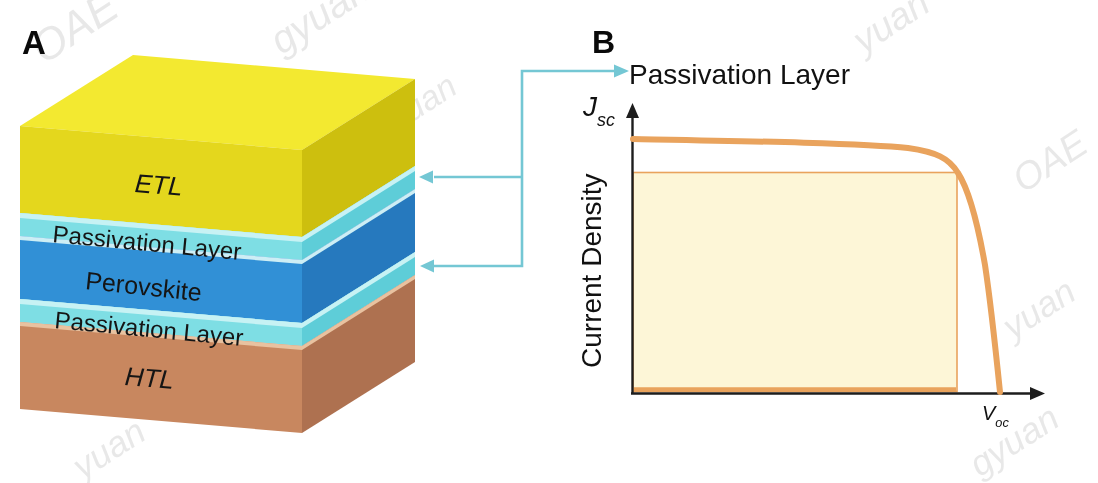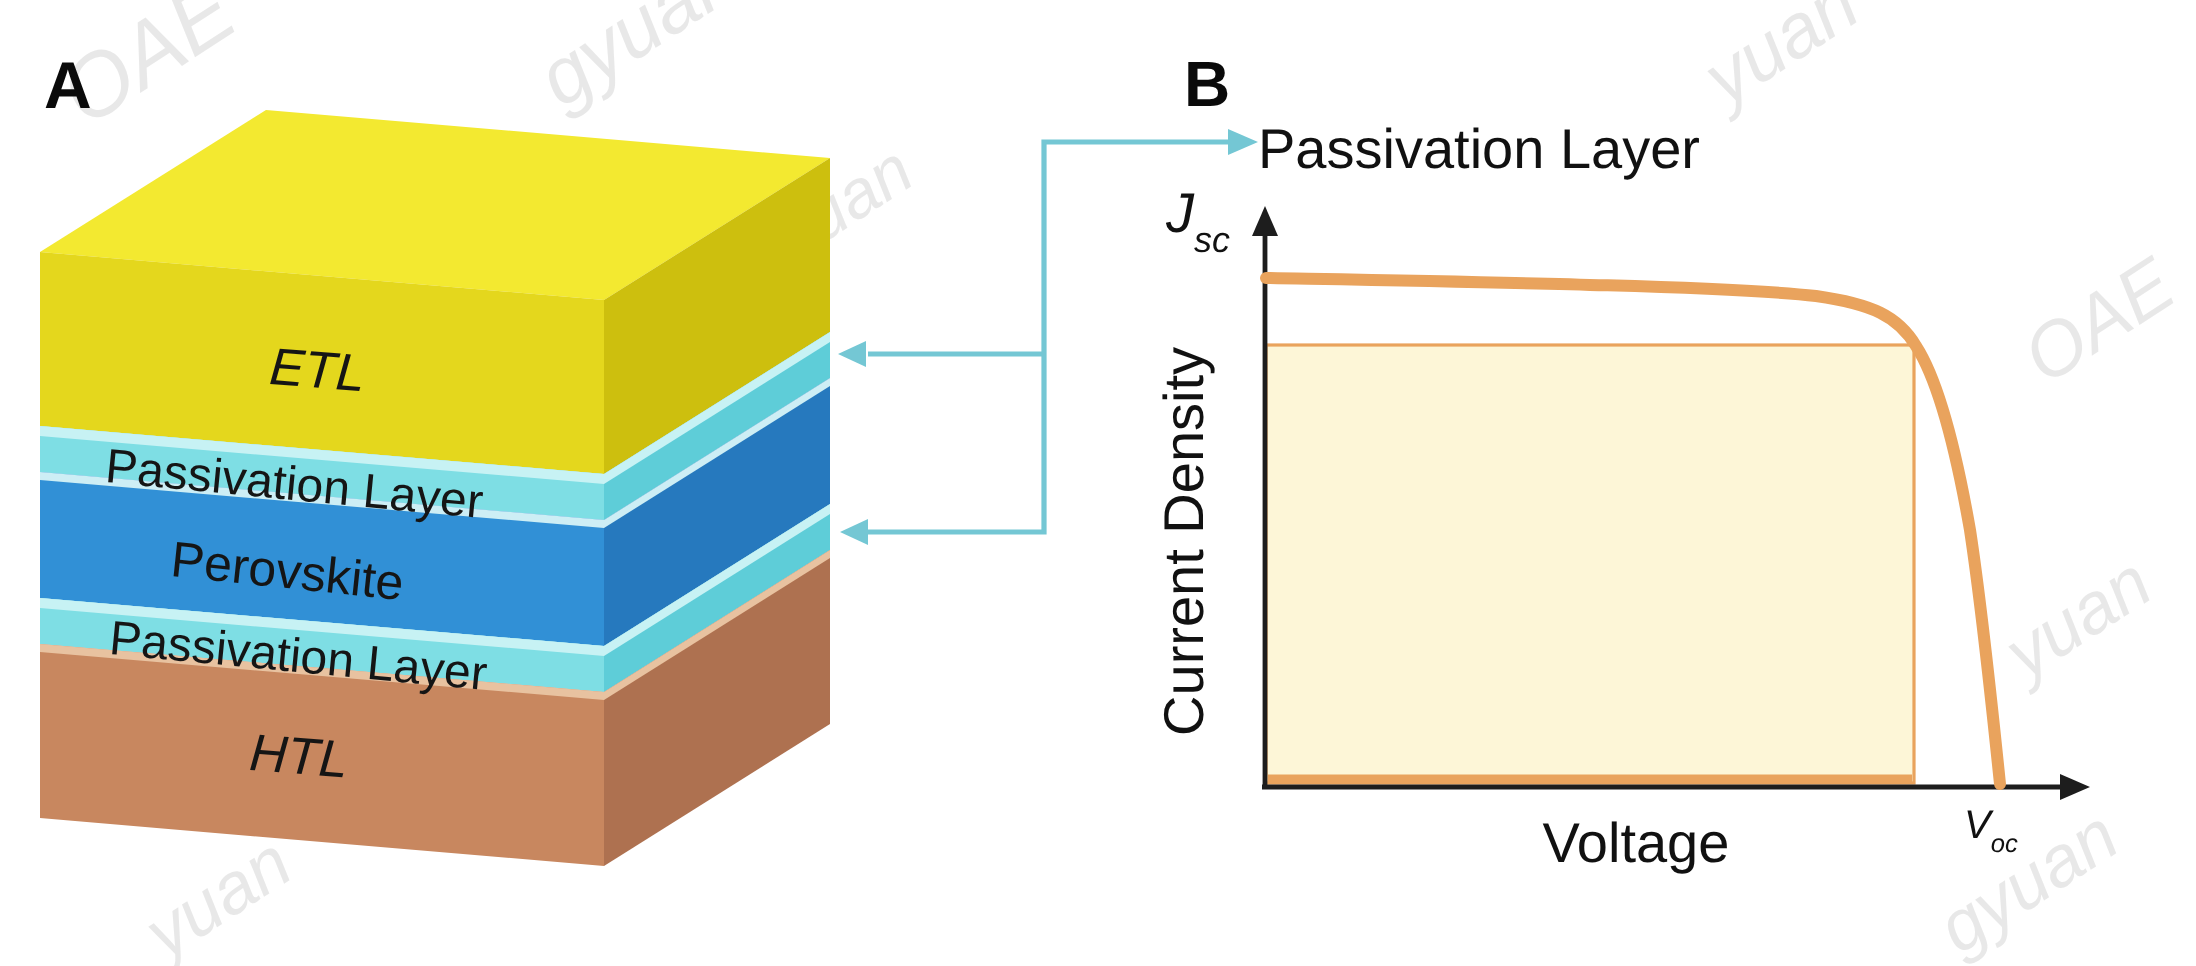--- a/index.html
+++ b/index.html
@@ -90,20 +90,19 @@
   <div class="lbl panel-letter" style="left:592px;top:26px;">B</div>
 
   <div class="lbl" style="left:629px;top:60px;font-size:28px;">Passivation Layer</div>
 
   <div class="lbl" style="left:583px;top:92px;font-size:28px;text-align:right;">
     <span class="it">J</span><sub class="it">sc</sub>
   </div>
 
   <div class="lbl center" style="left:462px;top:256px;width:260px;font-size:28px;transform:rotate(-90deg);">Current Density</div>
 
-  <div class="lbl center" style="left:752px;top:407px;width:132px;font-size:28px;">Voltage</div>
 
 
   <div class="lbl" style="left:982px;top:403px;font-size:20px;">
     <span class="it">V</span><sub class="it">oc</sub>
   </div>
 
 </div>
 
 </body></html>

